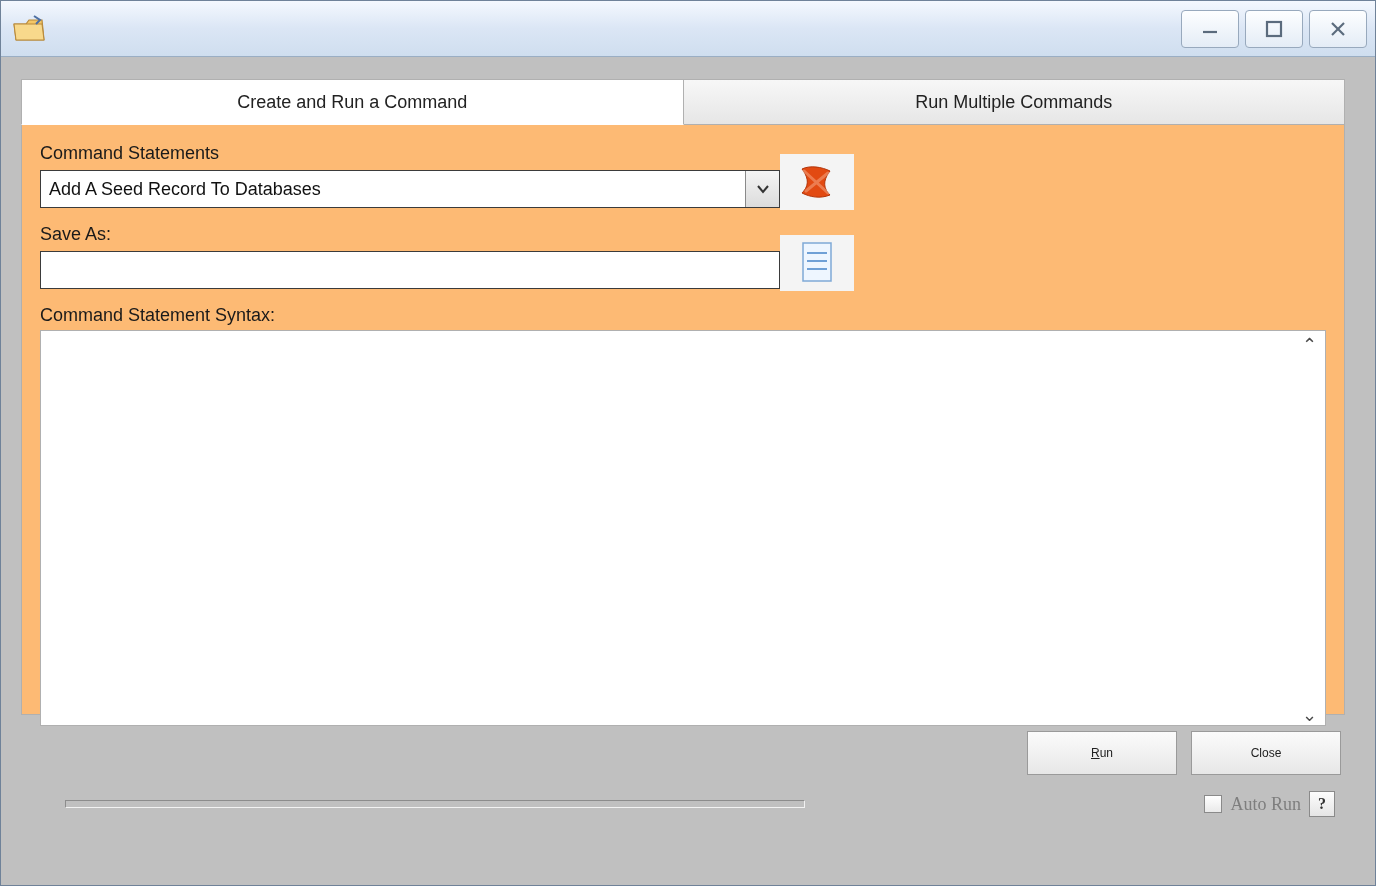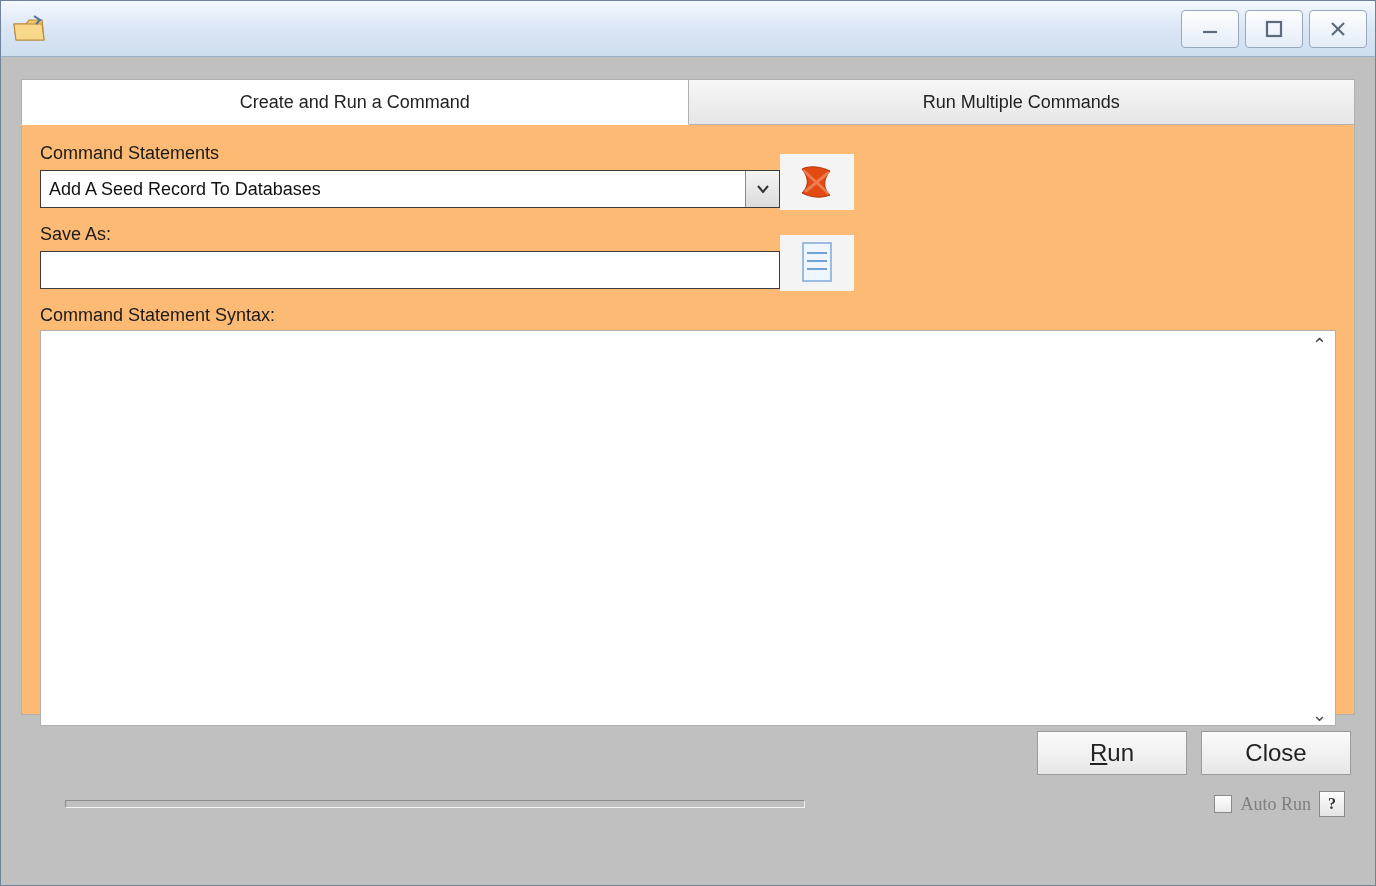--- a/index.html
+++ b/index.html
@@ -53,21 +53,21 @@
     border-radius: 4px;
     background: linear-gradient(to bottom,#fdfeff,#e4ecf6);
     display:flex;align-items:center;justify-content:center;
     cursor: default;
   }
   .winbtn svg { stroke:#5b6b7d; stroke-width:2.2; fill:none; }
   
   .client {
     flex: 1;
     background: #c0c0c0;
-    padding: 22px 20px 8px 20px;
+    padding: 22px 30px 8px 20px;
     display:flex;
     flex-direction:column;
     position:relative;
   }
   
   .tabs-row {
     display:flex;
     height: 46px;
   }
   .tab {
@@ -183,21 +183,21 @@
     display:flex;
     justify-content:flex-end;
     gap: 14px;
     padding: 16px 4px 2px 4px;
   }
   .push-btn {
     min-width: 150px;
     height: 44px;
     background: linear-gradient(to bottom,#fbfbfb,#e7e7e7);
     border:1px solid #9a9a9a;
-    font-size: 24px;
+    font-size: 12px;
     color:#222;
     display:flex;align-items:center;justify-content:center;
     cursor:default;
     text-align:right;
   }
   .push-btn .mn { text-decoration: underline; }
   
   .status-strip {
     display:flex;
     align-items:center;

